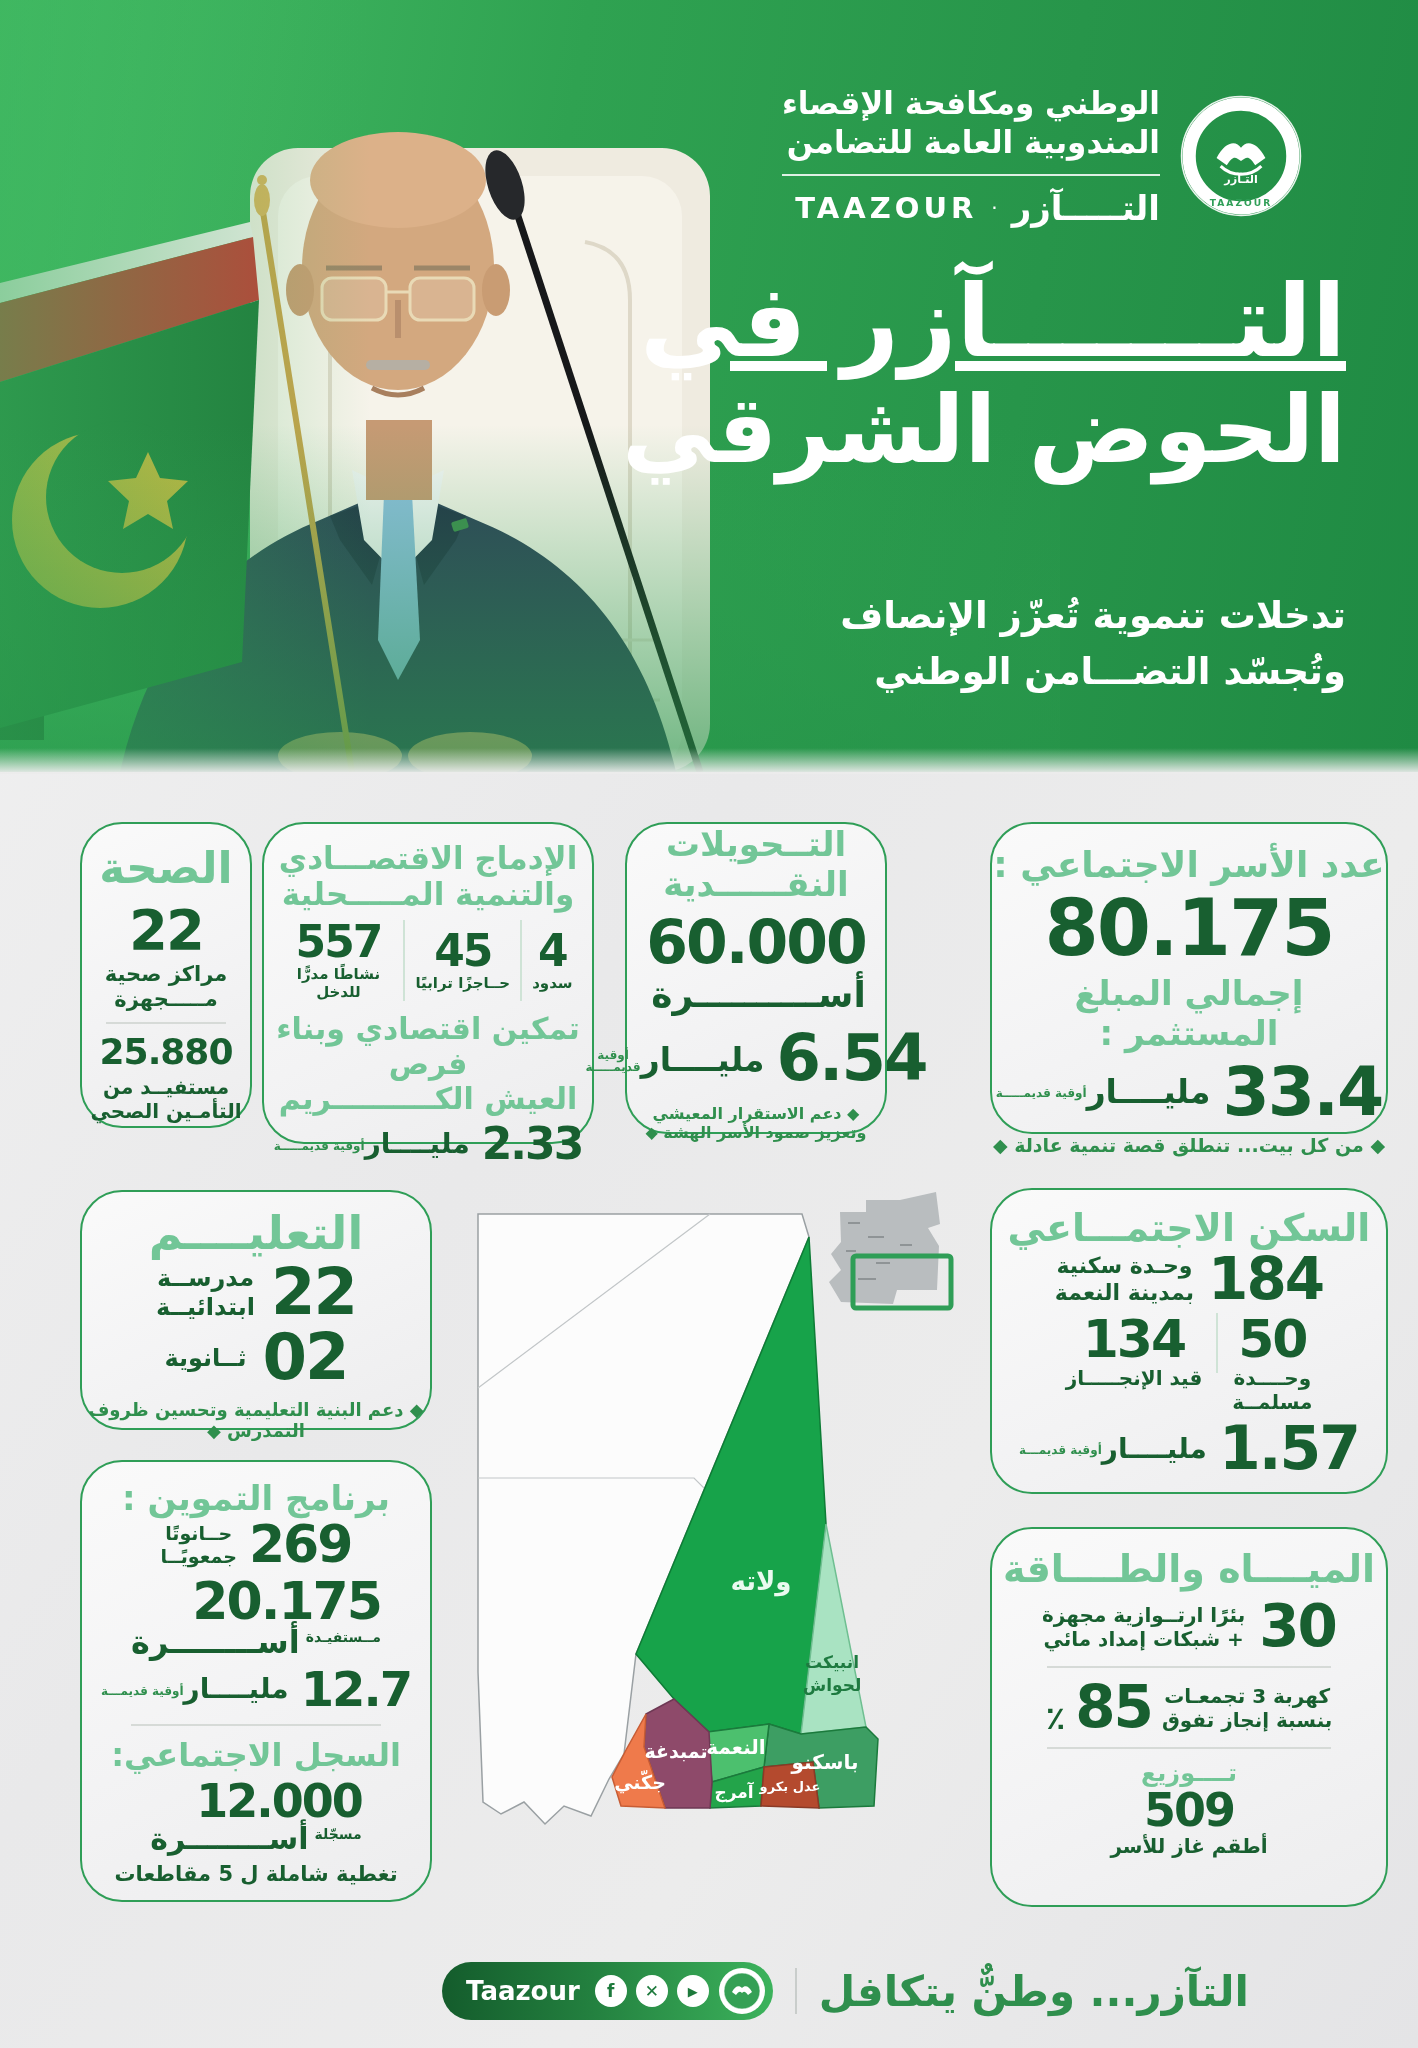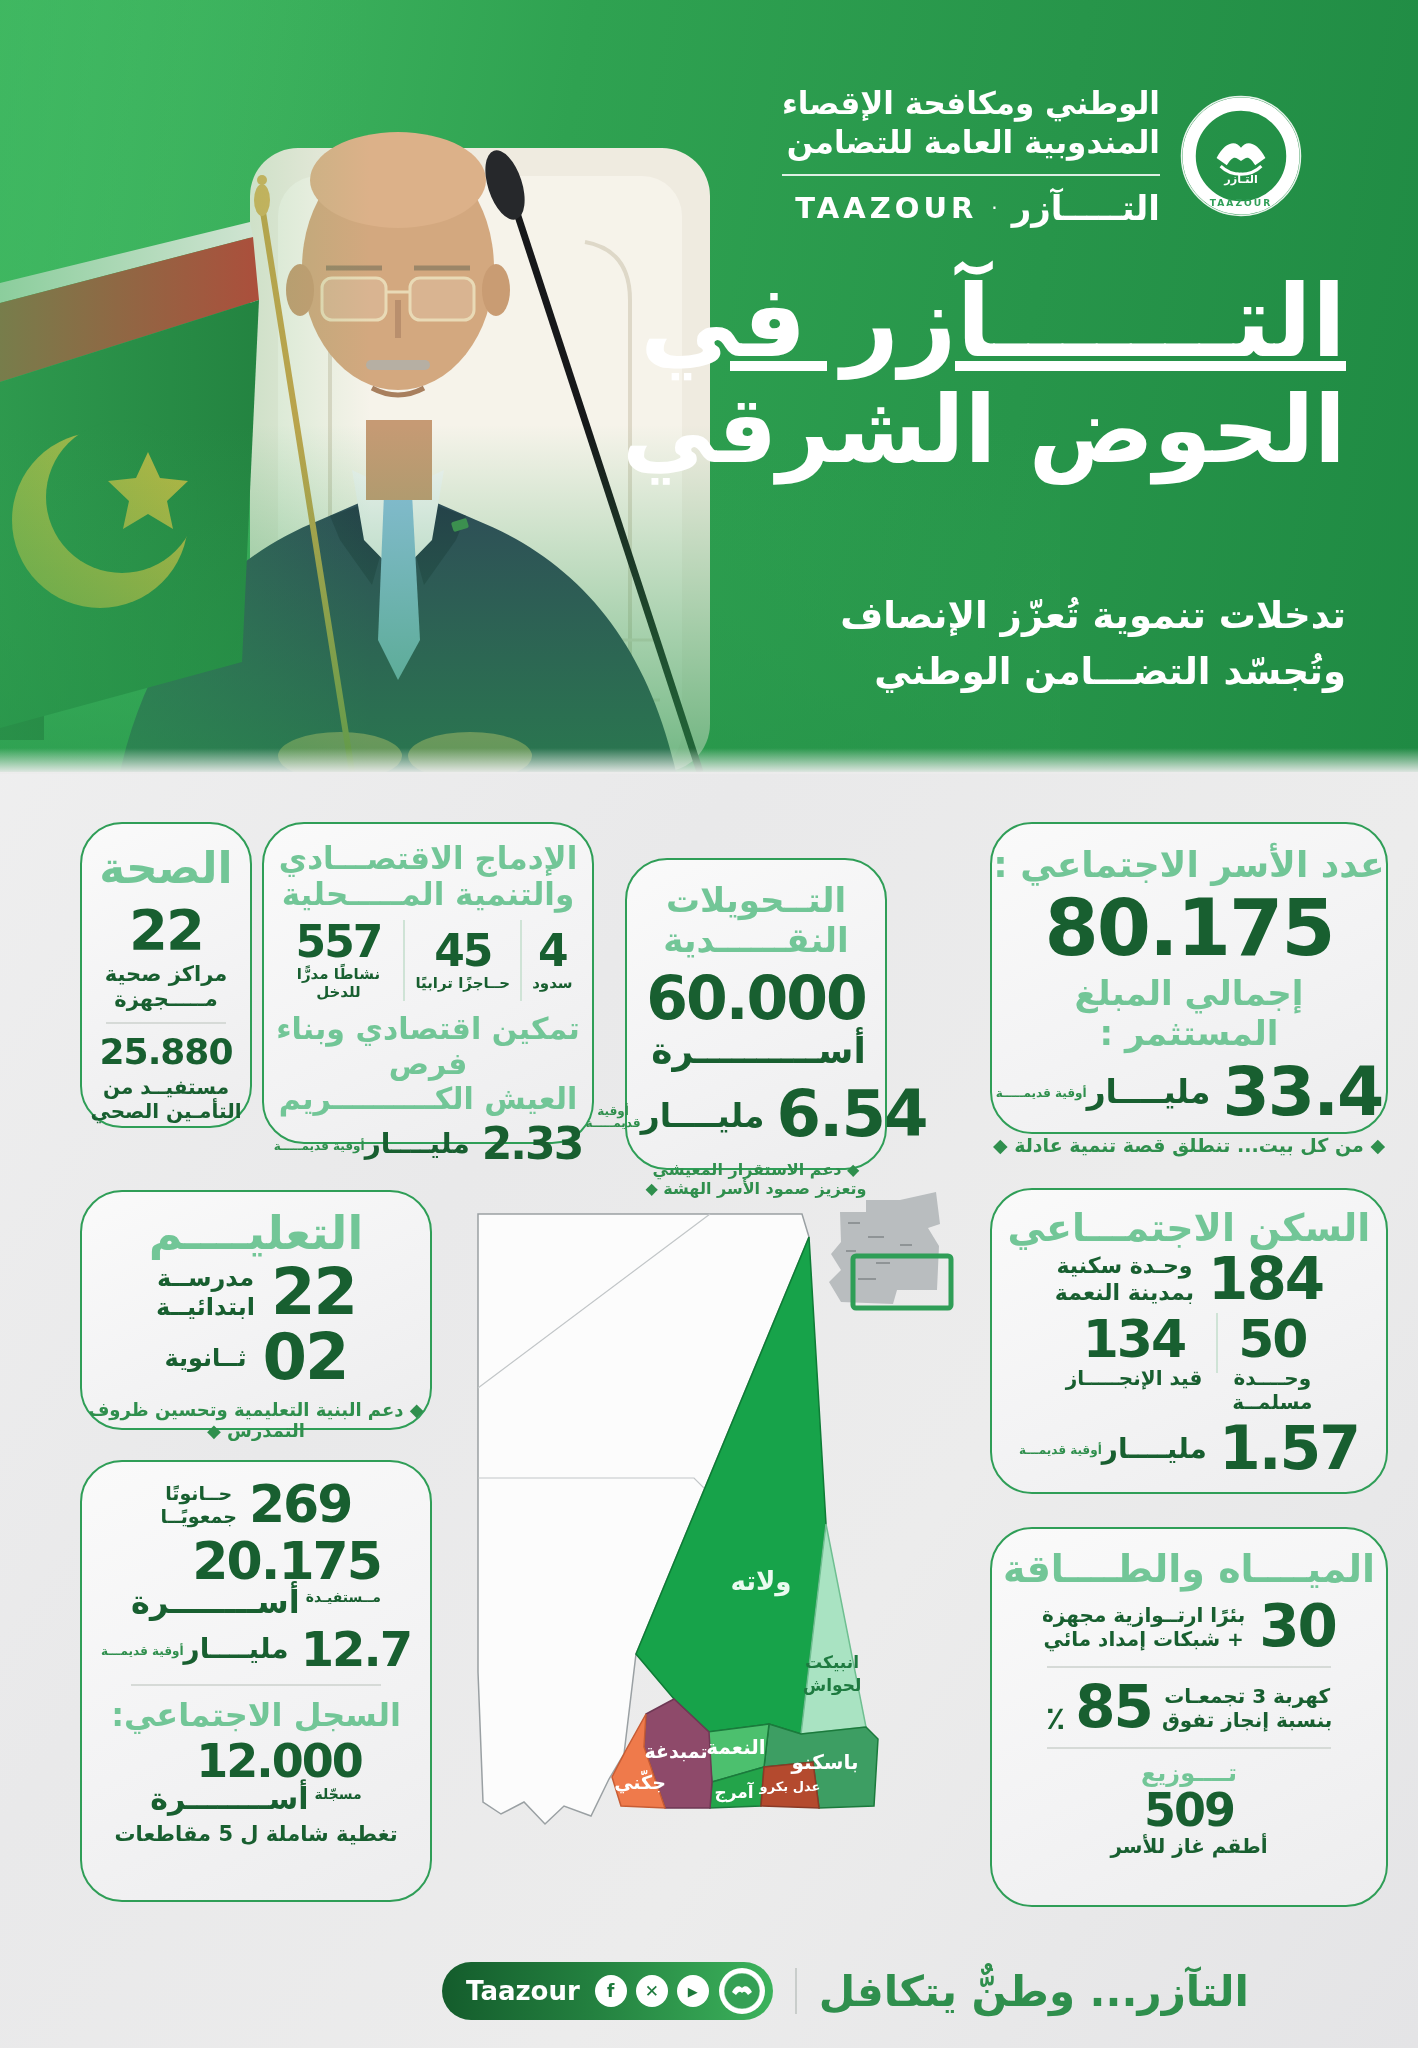--- a/index.html
+++ b/index.html
@@ -197,21 +197,21 @@
     <div class="ctitle f30">العيش الكــــــــــريم</div>
     <div class="vrow mt6">
       <span class="num f44">2.33</span>
       <span class="unit">
           <span class="u" style="font-size:28px">مليــــار</span>
         <span class="us">أوقية قديمـــــة</span>
         </span>
     </div>
   </div>
 
-  <div class="card" style="left:625px;top:822px;width:262px;height:312px;padding-top:20px;margin-top:36px;">
+  <div class="card" style="left:625px;top:822px;width:262px;height:312px;">
     <div class="ctitle f34">التــحويلات النقــــــدية</div>
     <div class="nb mt8">
       <div class="num f60">60.000</div>
       <div class="dk f36" style="letter-spacing:-1px">أســــــــــرة</div>
     </div>
     <div class="vrow mt10">
       <span class="num f64">6.54</span>
       <span class="unit">
           <span class="u">مليــــار</span>
         <span class="us">أوقية قديمـــــة</span>
@@ -244,20 +244,21 @@
         </span>
     </div>
     <div class="vrow" style="gap:16px">
       <span class="num f64">02</span>
       <span class="dk f24">ثــانوية</span>
     </div>
     <div class="cfoot f18 mt8">◆ دعم البنية التعليمية وتحسين ظروف التمدرس ◆</div>
   </div>
 
   <div class="card" style="left:80px;top:1460px;width:352px;height:442px;padding-top:16px;">
+    <div class="ctitle f34">برنامج التموين :</div>
     <div class="vrow" style="gap:12px">
       <span class="num f52">269</span>
       <span class="stack">
           <span class="dk f19">حــانوتًا</span>
         <span class="dk f19">جمعويًــا</span>
         </span>
     </div>
     <div class="nb mt4">
       <div class="num f52">20.175</div>
       <div class="suprow">

